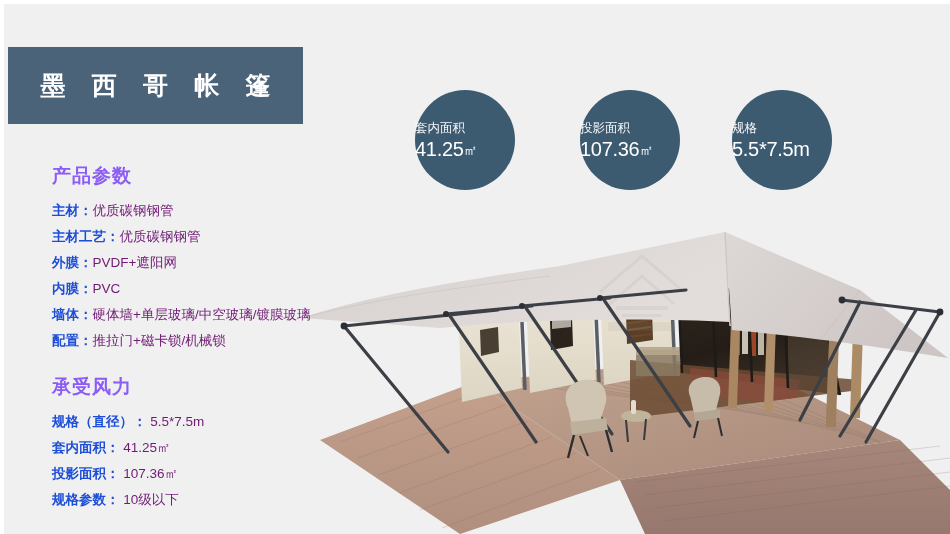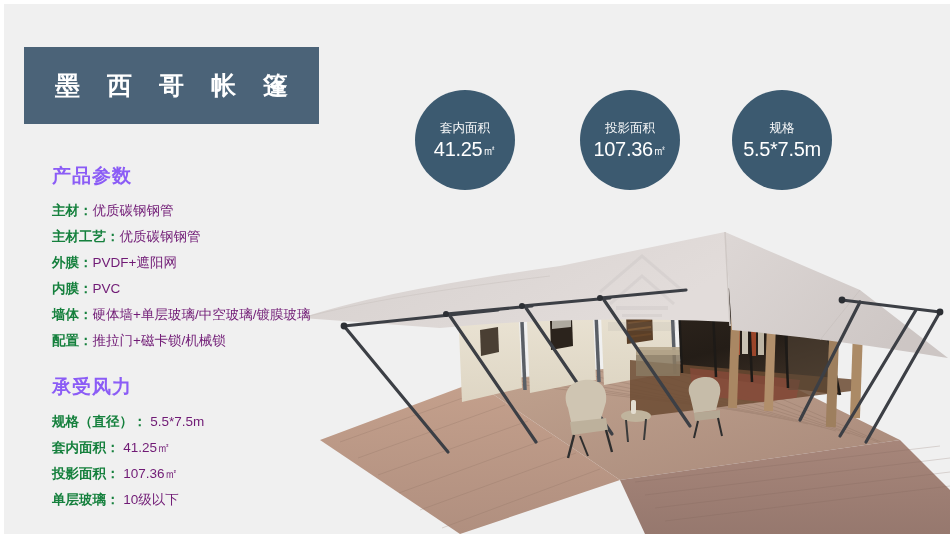--- a/index.html
+++ b/index.html
@@ -15,25 +15,26 @@
     background: #f0f0f0;
     overflow: hidden;
   }
   
   .frame-top { position:absolute; left:0; top:0; width:950px; height:4px; background:#ffffff; z-index:60; }
   .frame-left { position:absolute; left:0; top:0; width:4px; height:534px; background:#ffffff; z-index:60; }
 
   
   .title-banner {
     position: absolute;
-    left: 24px; top: 47px;
+    left: 8px; top: 47px;
     width: 295px; height: 77px;
     background: #4b6378;
     display: flex; align-items: center; justify-content: center;
     z-index: 30;
+    font-family: Liberation Serif, serif;
   }
   .title-banner .title-text {
     color: #ffffff;
     font-size: 25px;
     font-weight: bold;
     letter-spacing: 10px;
     text-indent: 10px;
     white-space: nowrap;
   }
 
@@ -45,33 +46,33 @@
     font-weight: bold;
     letter-spacing: 1px;
     margin-bottom: 9px;
   }
   .spec-row {
     font-size: 13.5px;
     line-height: 26px;
     white-space: nowrap;
     color: #8a8a8a;
   }
-  .spec-label { font-weight: bold; color: #15803d; text-align: center; }
+  .spec-label { font-weight: bold; color: #1d4ed8; text-align: center; }
   .spec-value { color: #701a75; }
   .section-gap { height: 20px; }
 
   
   .badges { position: absolute; left: 0; top: 0; width: 950px; height: 250px; z-index: 35; }
   .badge {
     position: absolute;
     width: 100px; height: 100px;
     border-radius: 50%;
     background: #3c5a70;
     display: flex; flex-direction: column;
-    align-items: center; justify-content: center;
+    align-items: flex-start; justify-content: center;
     color: #ffffff;
     padding-top: 2px;
   }
   .badge .b-label { font-size: 12.5px; line-height: 16px; opacity: .96; white-space: nowrap; }
   .badge .b-value { font-size: 20px; line-height: 26px; white-space: nowrap; letter-spacing: -0.3px; }
   .badge .b-value .unit { font-size: 14px; vertical-align: 1px; }
   #badge-0 { left: 415px; top: 90px; }
   #badge-1 { left: 580px; top: 90px; }
   #badge-2 { left: 732px; top: 90px; }
 
@@ -123,21 +124,21 @@
       <div class="spec-row">
         <span class="spec-label">规格（直径）：</span><span class="spec-value"> 5.5*7.5m</span>
       </div>
       <div class="spec-row">
         <span class="spec-label">套内面积：</span><span class="spec-value"> 41.25㎡</span>
       </div>
       <div class="spec-row">
         <span class="spec-label">投影面积：</span><span class="spec-value"> 107.36㎡</span>
       </div>
       <div class="spec-row">
-        <span class="spec-label">单层玻璃：</span><span class="spec-value"> 10级以下</span>
+        <span class="spec-label">规格参数：</span><span class="spec-value"> 10级以下</span>
       </div>
     </div>
 
   </div>
 
   <div class="badges">
     <div class="badge" id="badge-0">
       <span class="b-label">套内面积</span>
       <span class="b-value"><span>41.25</span><span class="unit">㎡</span></span>
     </div>

